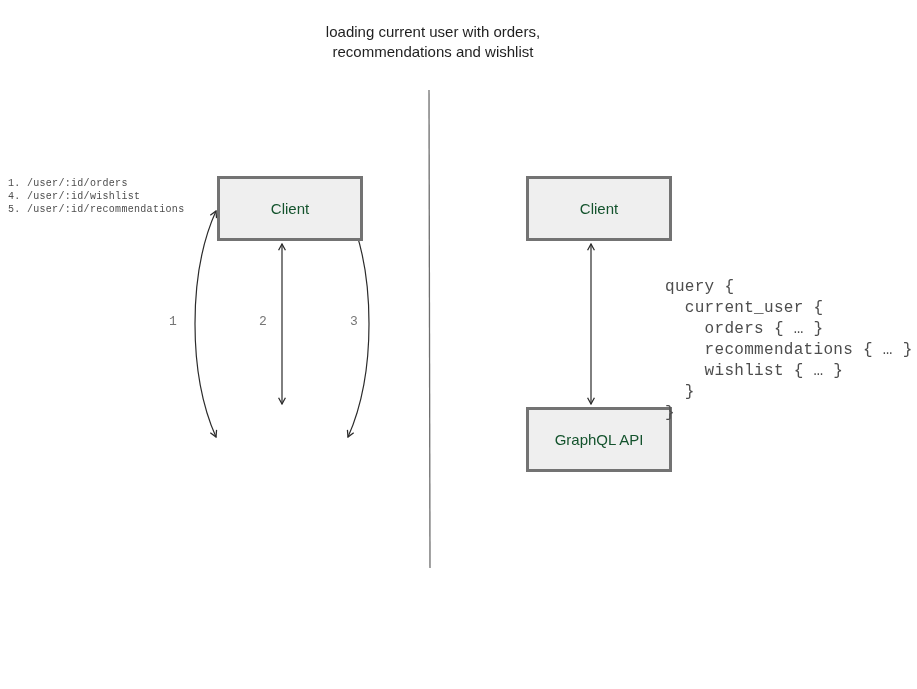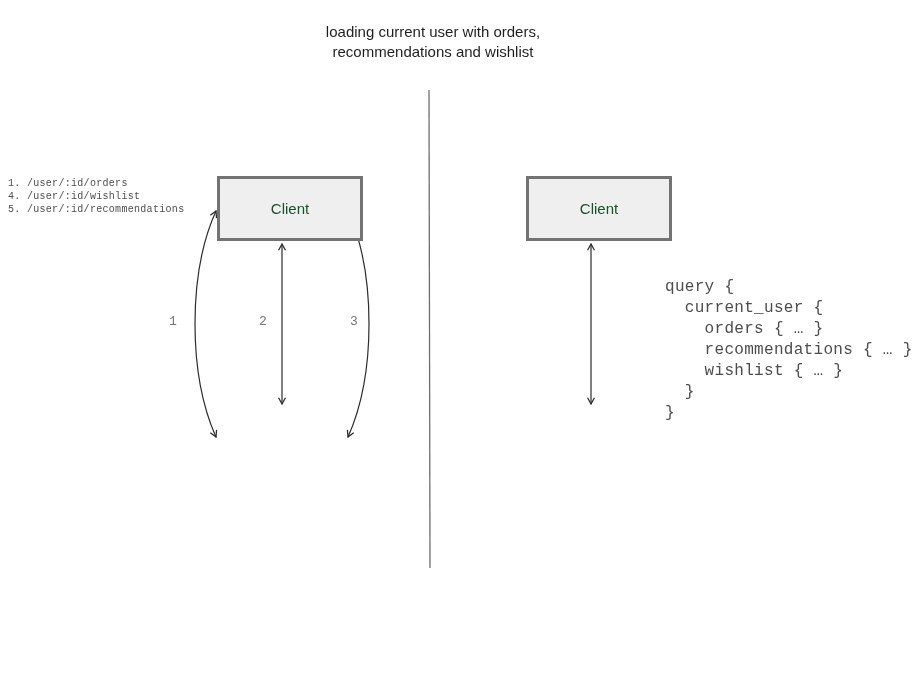--- a/index.html
+++ b/index.html
@@ -116,20 +116,21 @@
     <path d="M 348 211 C 376 273, 376 374, 348 437" fill="none" stroke="#2b2b2b" stroke-width="1.2" marker-start="url(#ah)" marker-end="url(#ah)"></path>
 
     <path d="M 591 244 L 591 404" fill="none" stroke="#2b2b2b" stroke-width="1.2" marker-start="url(#ah)" marker-end="url(#ah)"></path>
   </svg>
 
   <div class="node" id="left-client">Client</div>
 
 
   <div class="node" id="right-client">Client</div>
 
+  <div class="node" id="right-api">GraphQL API</div>
 
   <div class="arrow-label" id="arrow-label-1">1</div>
 
   <div class="arrow-label" id="arrow-label-2">2</div>
 
   <div class="arrow-label" id="arrow-label-3">3</div>
 
   <div class="query-code">query {
   current_user {
     orders { … }

